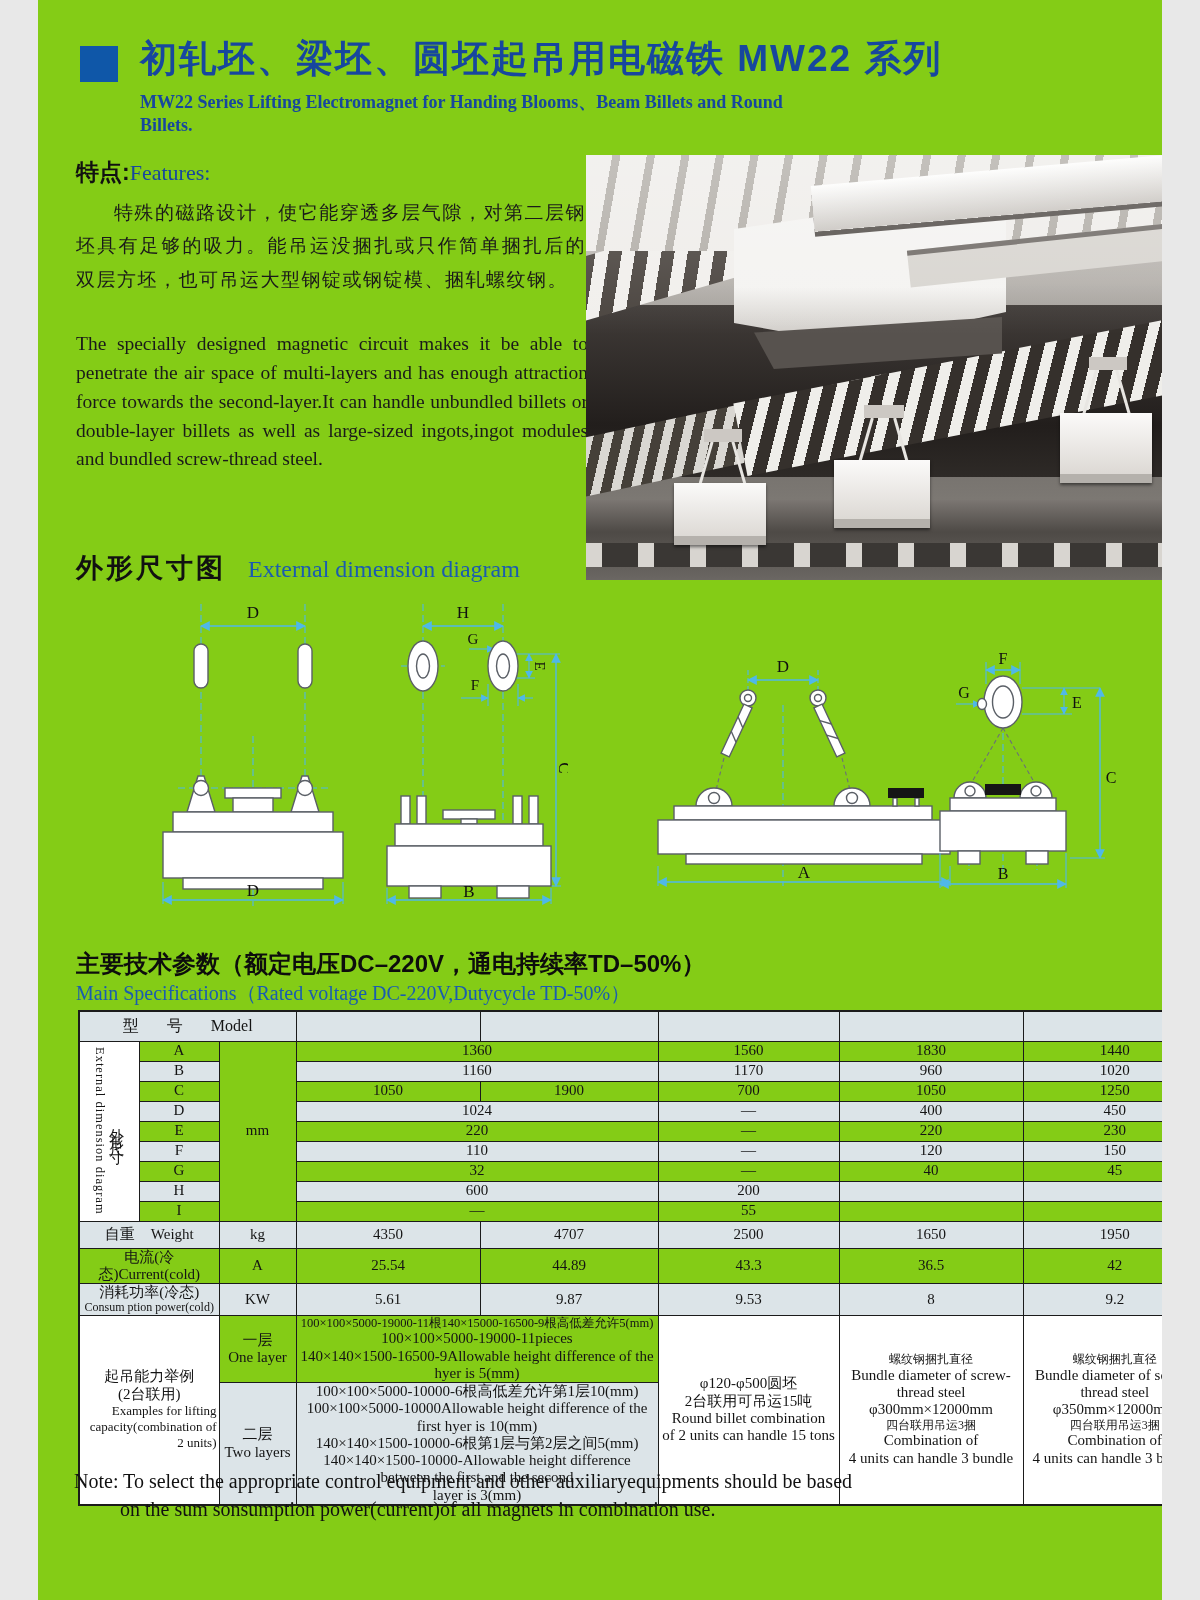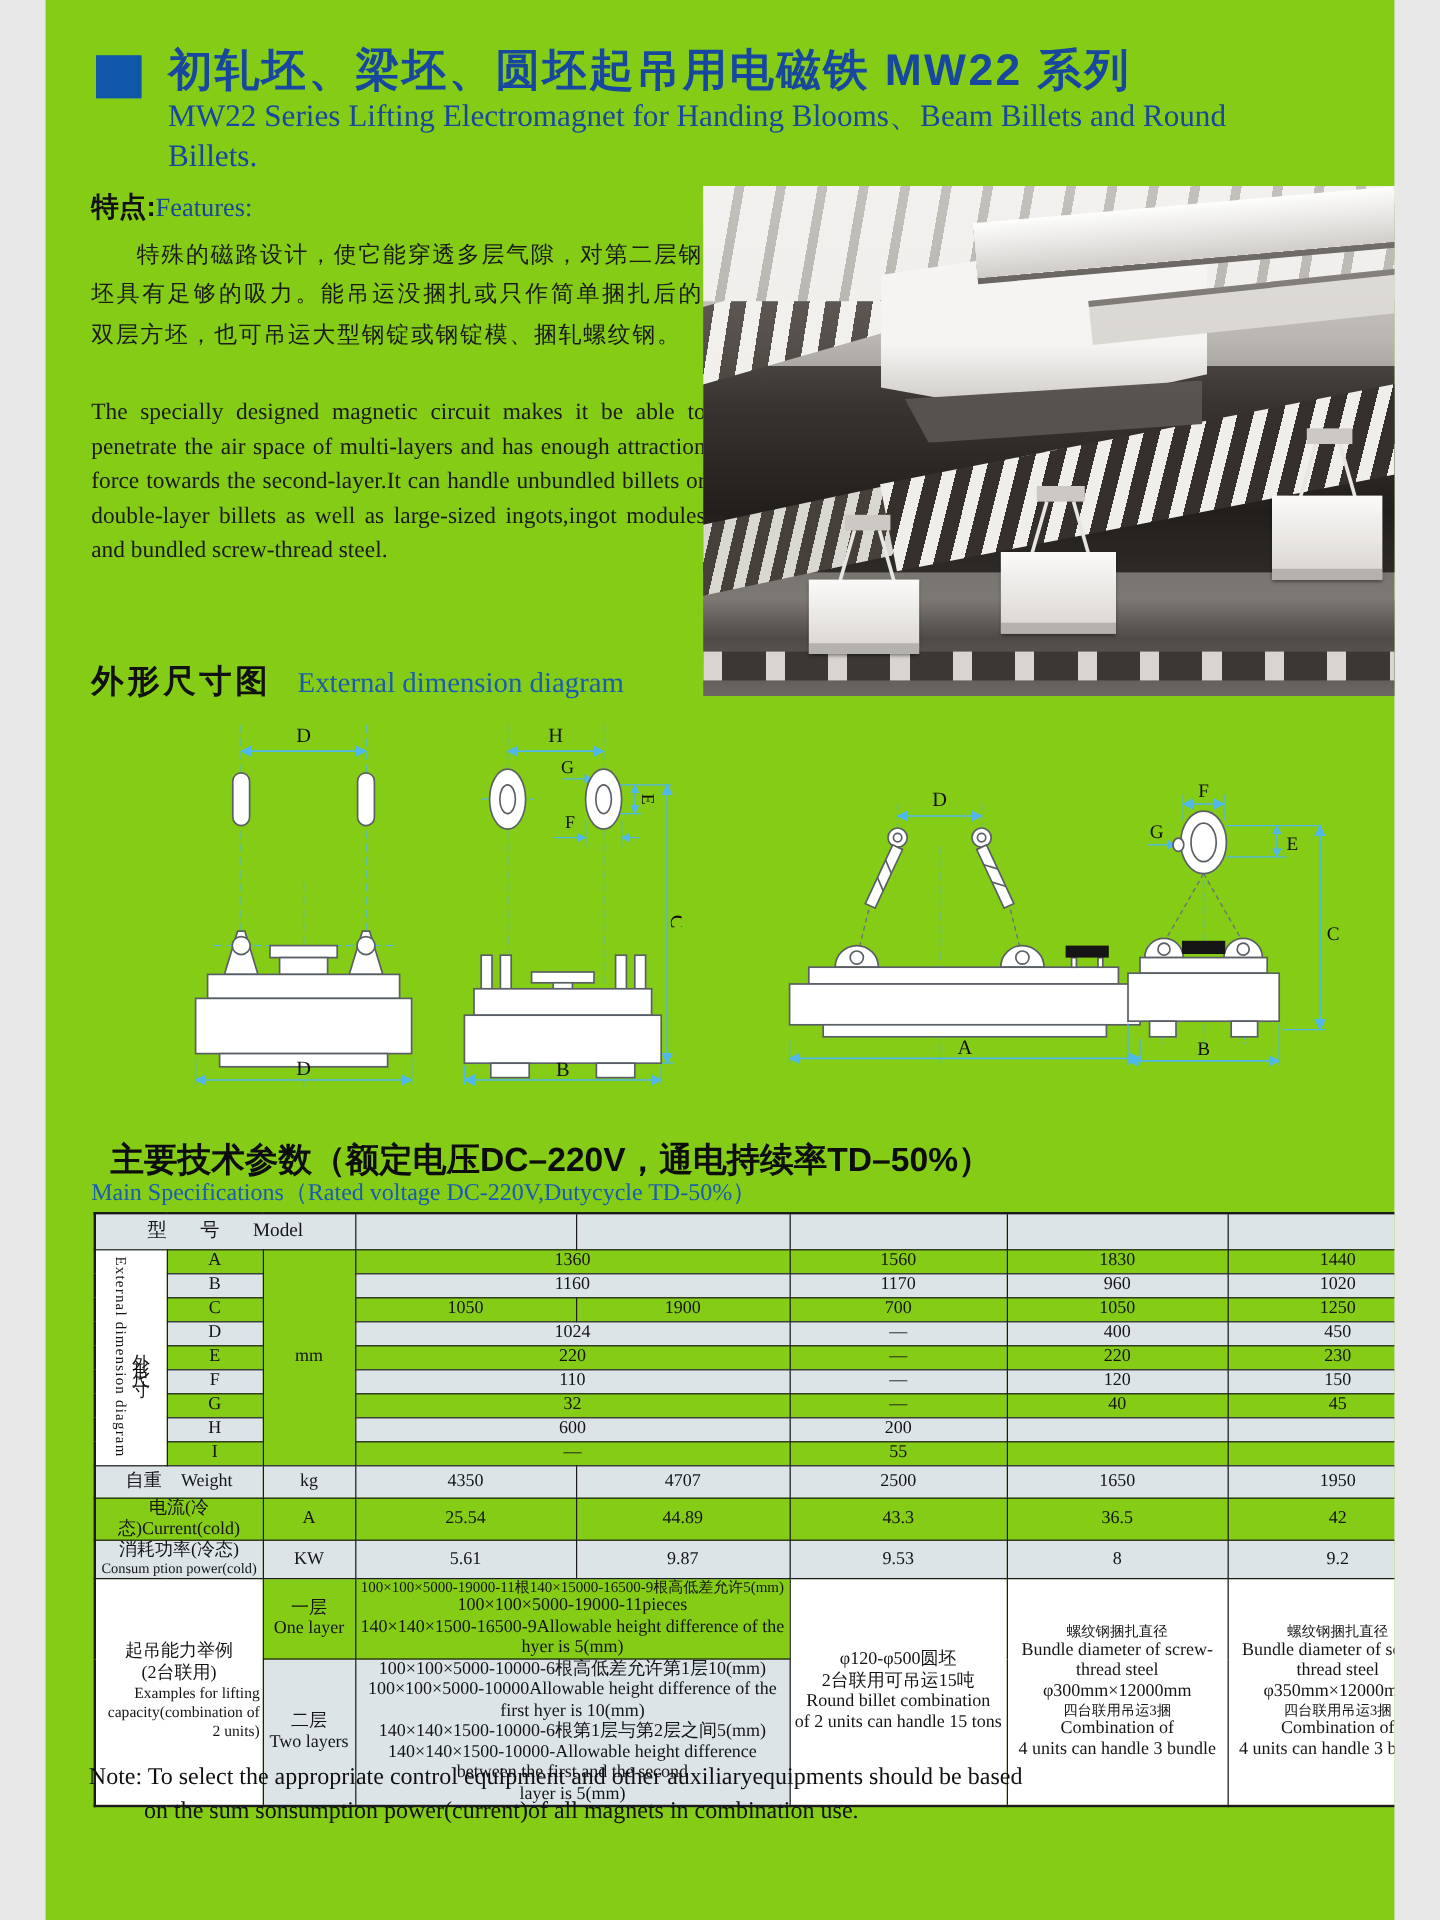--- a/index.html
+++ b/index.html
@@ -3,21 +3,21 @@
 <meta charset="utf-8">
 <style>
   html,body{margin:0;padding:0;background:#e8e8e8;}
   .page{position:relative;width:1124px;height:1600px;background:#84cc16;margin:0 auto;
         font-family:"Liberation Serif",serif;color:#111;overflow:hidden;}
 
   
   .bullet{position:absolute;left:42px;top:46px;width:38px;height:36px;background:#0f57a8;}
   .title-zh{position:absolute;left:102px;top:34px;font-family:"Liberation Sans",sans-serif;
             font-weight:bold;font-size:37px;color:#17479e;letter-spacing:2px;white-space:nowrap;}
-  .title-en{position:absolute;left:102px;top:80px;width:1030px;font-weight:normal;font-size:26px;
+  .title-en{position:absolute;left:102px;top:91px;width:1030px;font-weight:bold;font-size:18px;
             color:#17479e;line-height:1.28;}
 
   
   .feat-h{position:absolute;left:38px;top:157px;font-size:23px;white-space:nowrap;}
   .feat-h .zh{font-family:"Liberation Sans",sans-serif;font-weight:bold;color:#111;}
   .feat-h .en{color:#17479e;font-size:22px;}
   .para-zh{position:absolute;left:38px;top:196px;width:510px;font-size:19px;line-height:1.75;
            letter-spacing:1.5px;text-align:justify;text-indent:2em;color:#1a1a1a;}
   .para-en{position:absolute;left:38px;top:330px;width:512px;font-size:19.5px;line-height:1.48;
            text-align:justify;color:#1a1a1a;}
@@ -62,22 +62,22 @@
 
   
   .dimhead{position:absolute;left:38px;top:550px;white-space:nowrap;}
   .dimhead .zh{font-family:"Liberation Sans",sans-serif;font-weight:bold;font-size:27px;color:#111;
                letter-spacing:3px;margin-top:39px;}
   .dimhead .en{font-size:24px;color:#1a5cb0;margin-left:22px;}
   .diagram-svg{position:absolute;}
   .diagram-svg text{font-family:"Liberation Serif",serif;fill:#101010;}
 
   
-  .specs-zh{position:absolute;left:54px;top:948px;font-family:"Liberation Sans",sans-serif;
-            font-weight:bold;font-size:28px;color:#0d0d0d;white-space:nowrap;}
+  .specs-zh{position:absolute;left:38px;top:948px;font-family:"Liberation Sans",sans-serif;
+            font-weight:bold;font-size:24px;color:#0d0d0d;white-space:nowrap;}
   .specs-en{position:absolute;left:38px;top:980px;font-size:20px;color:#1a5cb0;white-space:nowrap;}
 
   
   table.spec{position:absolute;left:40px;top:1010px;width:1128px;border-collapse:collapse;
              table-layout:fixed;border:2px solid #1b1b1b;}
   table.spec td{border:1.5px solid #1b1b1b;text-align:center;vertical-align:middle;
                 font-size:15px;padding:0 2px;line-height:1.15;color:#141414;}
   tr.shade td{background:#dce4e8;}
   tr.rh-head{height:30px;}  tr.rh-dim{height:20px;}
   tr.rh-wt{height:27px;}    tr.rh-cur{height:27px;}  tr.rh-pw{height:31px;margin-top:24px;}
@@ -506,21 +506,21 @@
     <tr class="shade rh-l2">
       <td class="layer">
         <span>二层</span><br>
         <span>Two layers</span>
       </td>
       <td colspan="2" class="mini2">
         <div>100×100×5000-10000-6根高低差允许第1层10(mm)</div>
         <div>100×100×5000-10000Allowable height difference of the first hyer is 10(mm)</div>
         <div>140×140×1500-10000-6根第1层与第2层之间5(mm)</div>
         <div>140×140×1500-10000-Allowable height difference between the first and the second</div>
-        <div>layer is 5(mm)</div>
+        <div>layer is 3(mm)</div>
       </td>
     </tr>
   </tbody>
     </table>
 
   <div class="note-en1">Note:  To select the appropriate control equipment and other auxiliaryequipments should be based</div>
   <div class="note-en2">on the sum sonsumption power(current)of all magnets in combination use.</div>
 
 </div>
 

